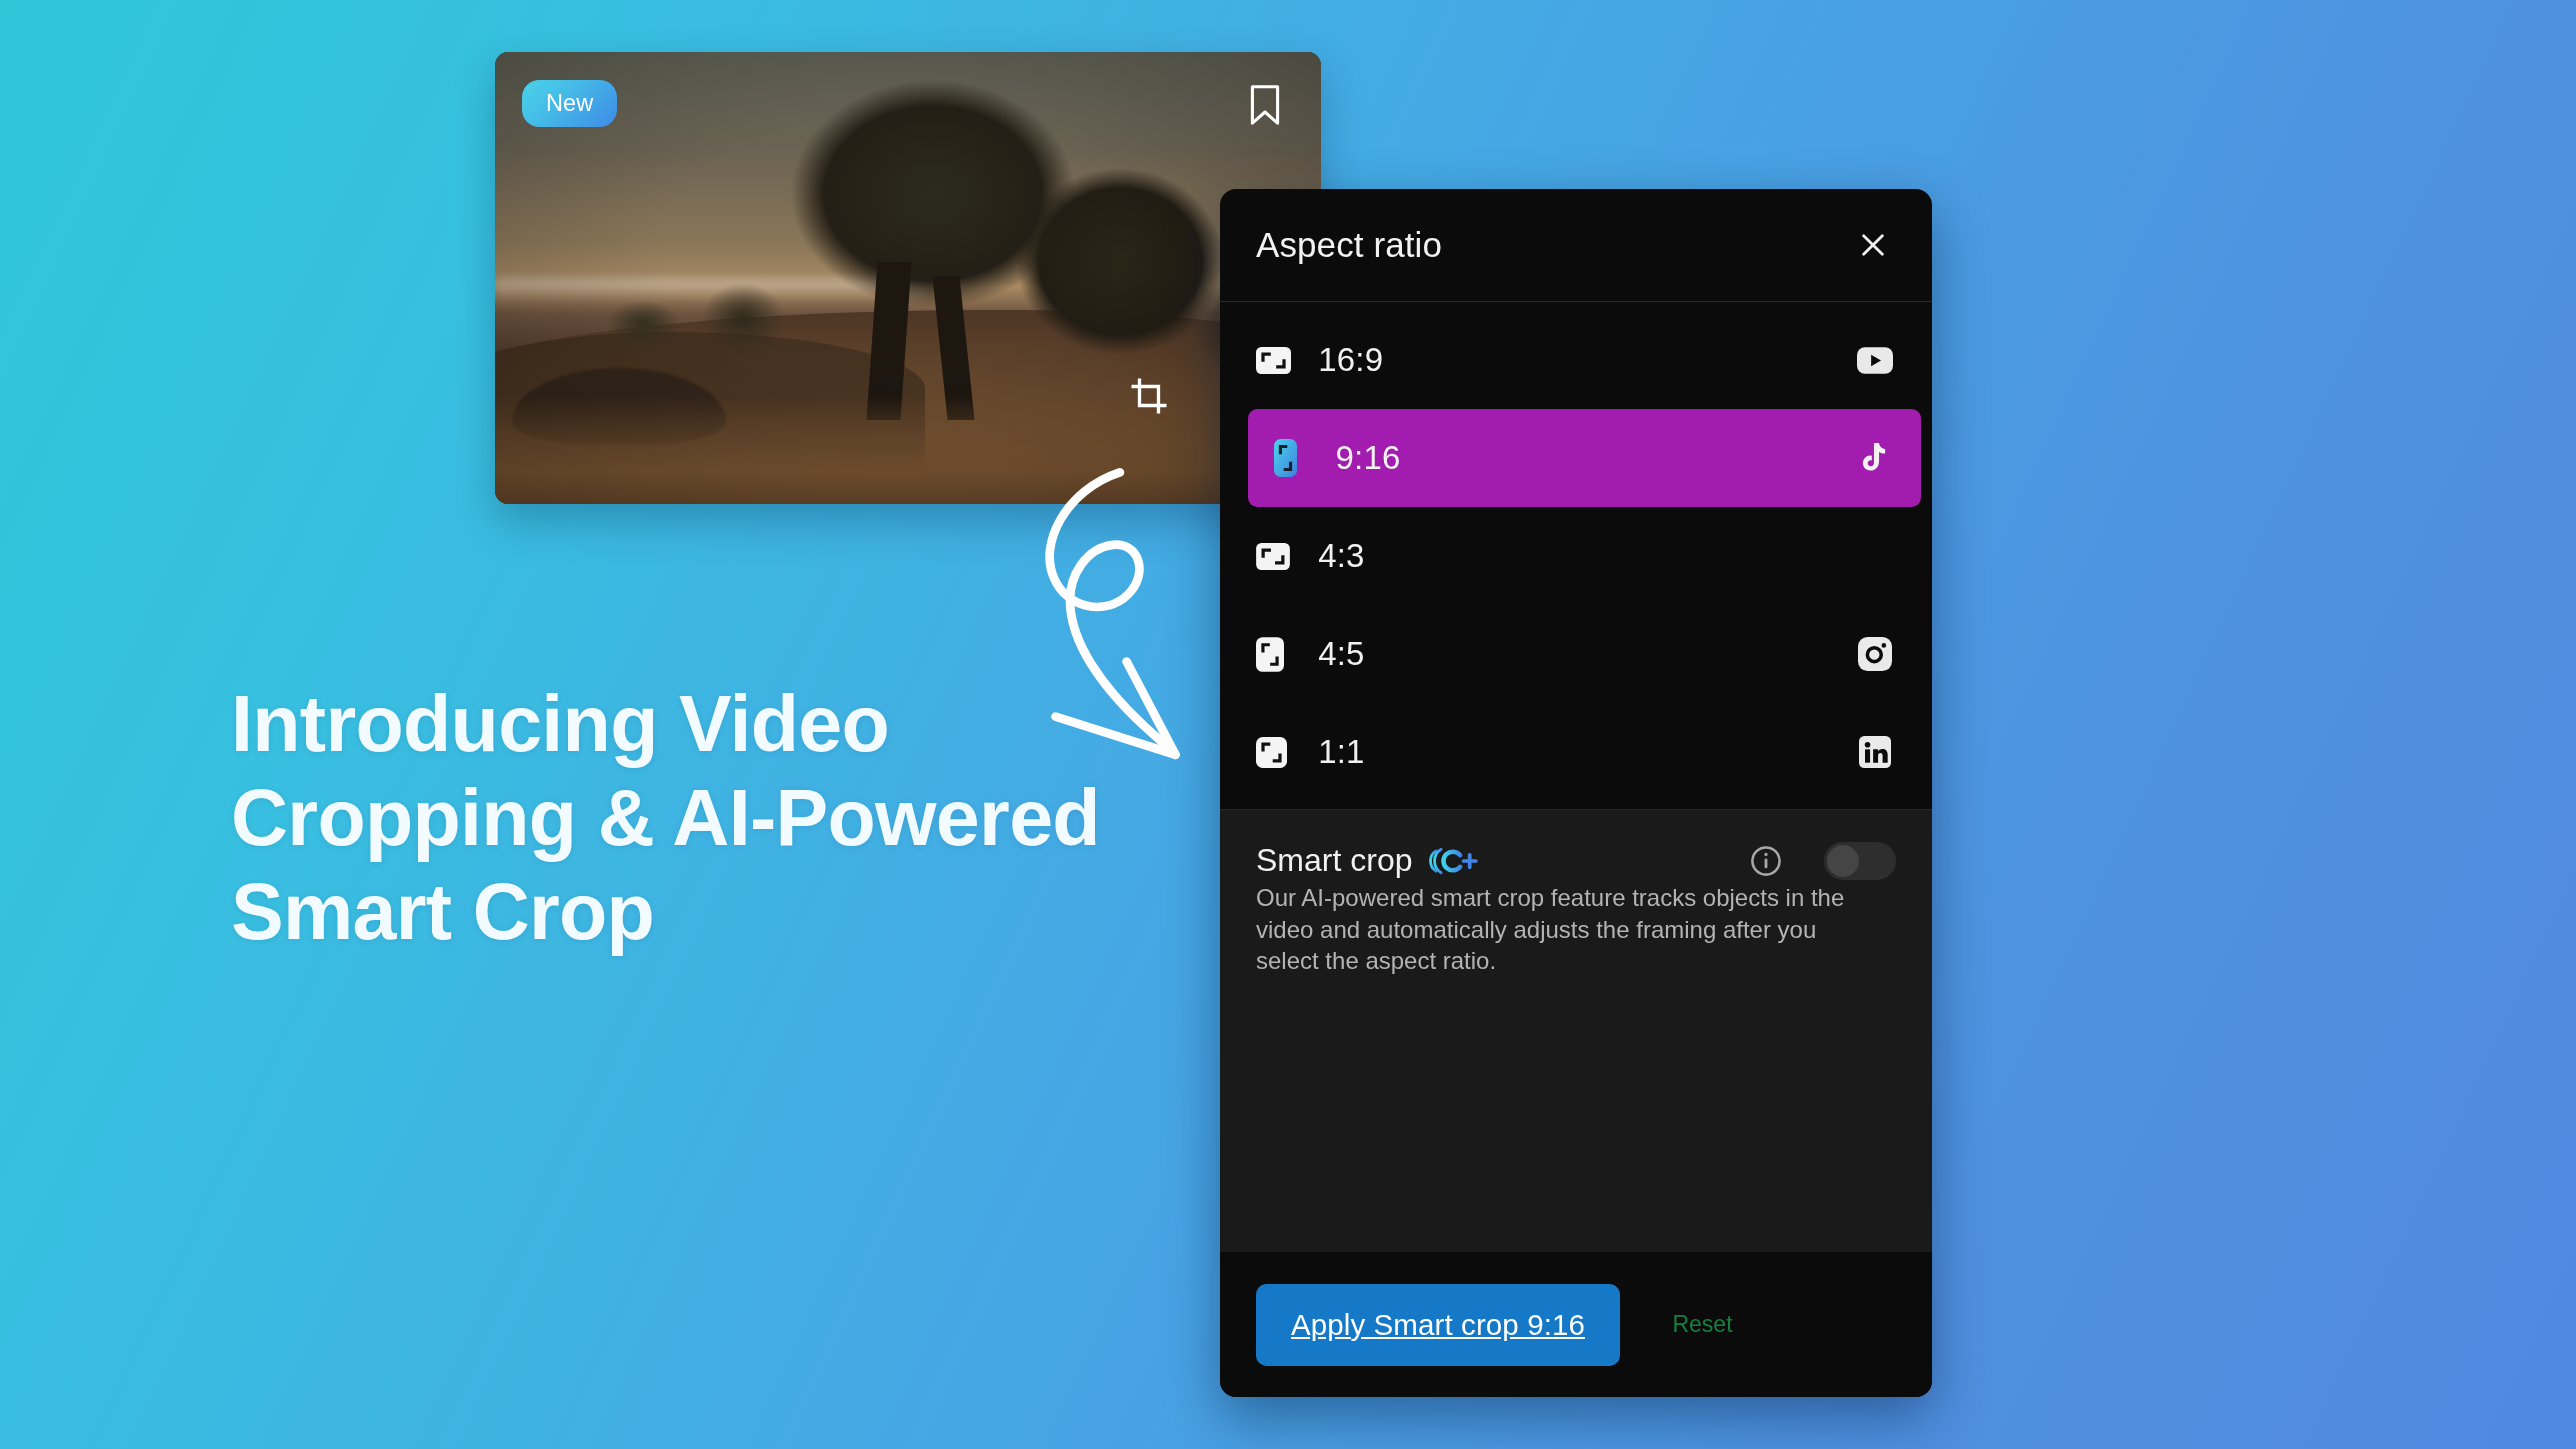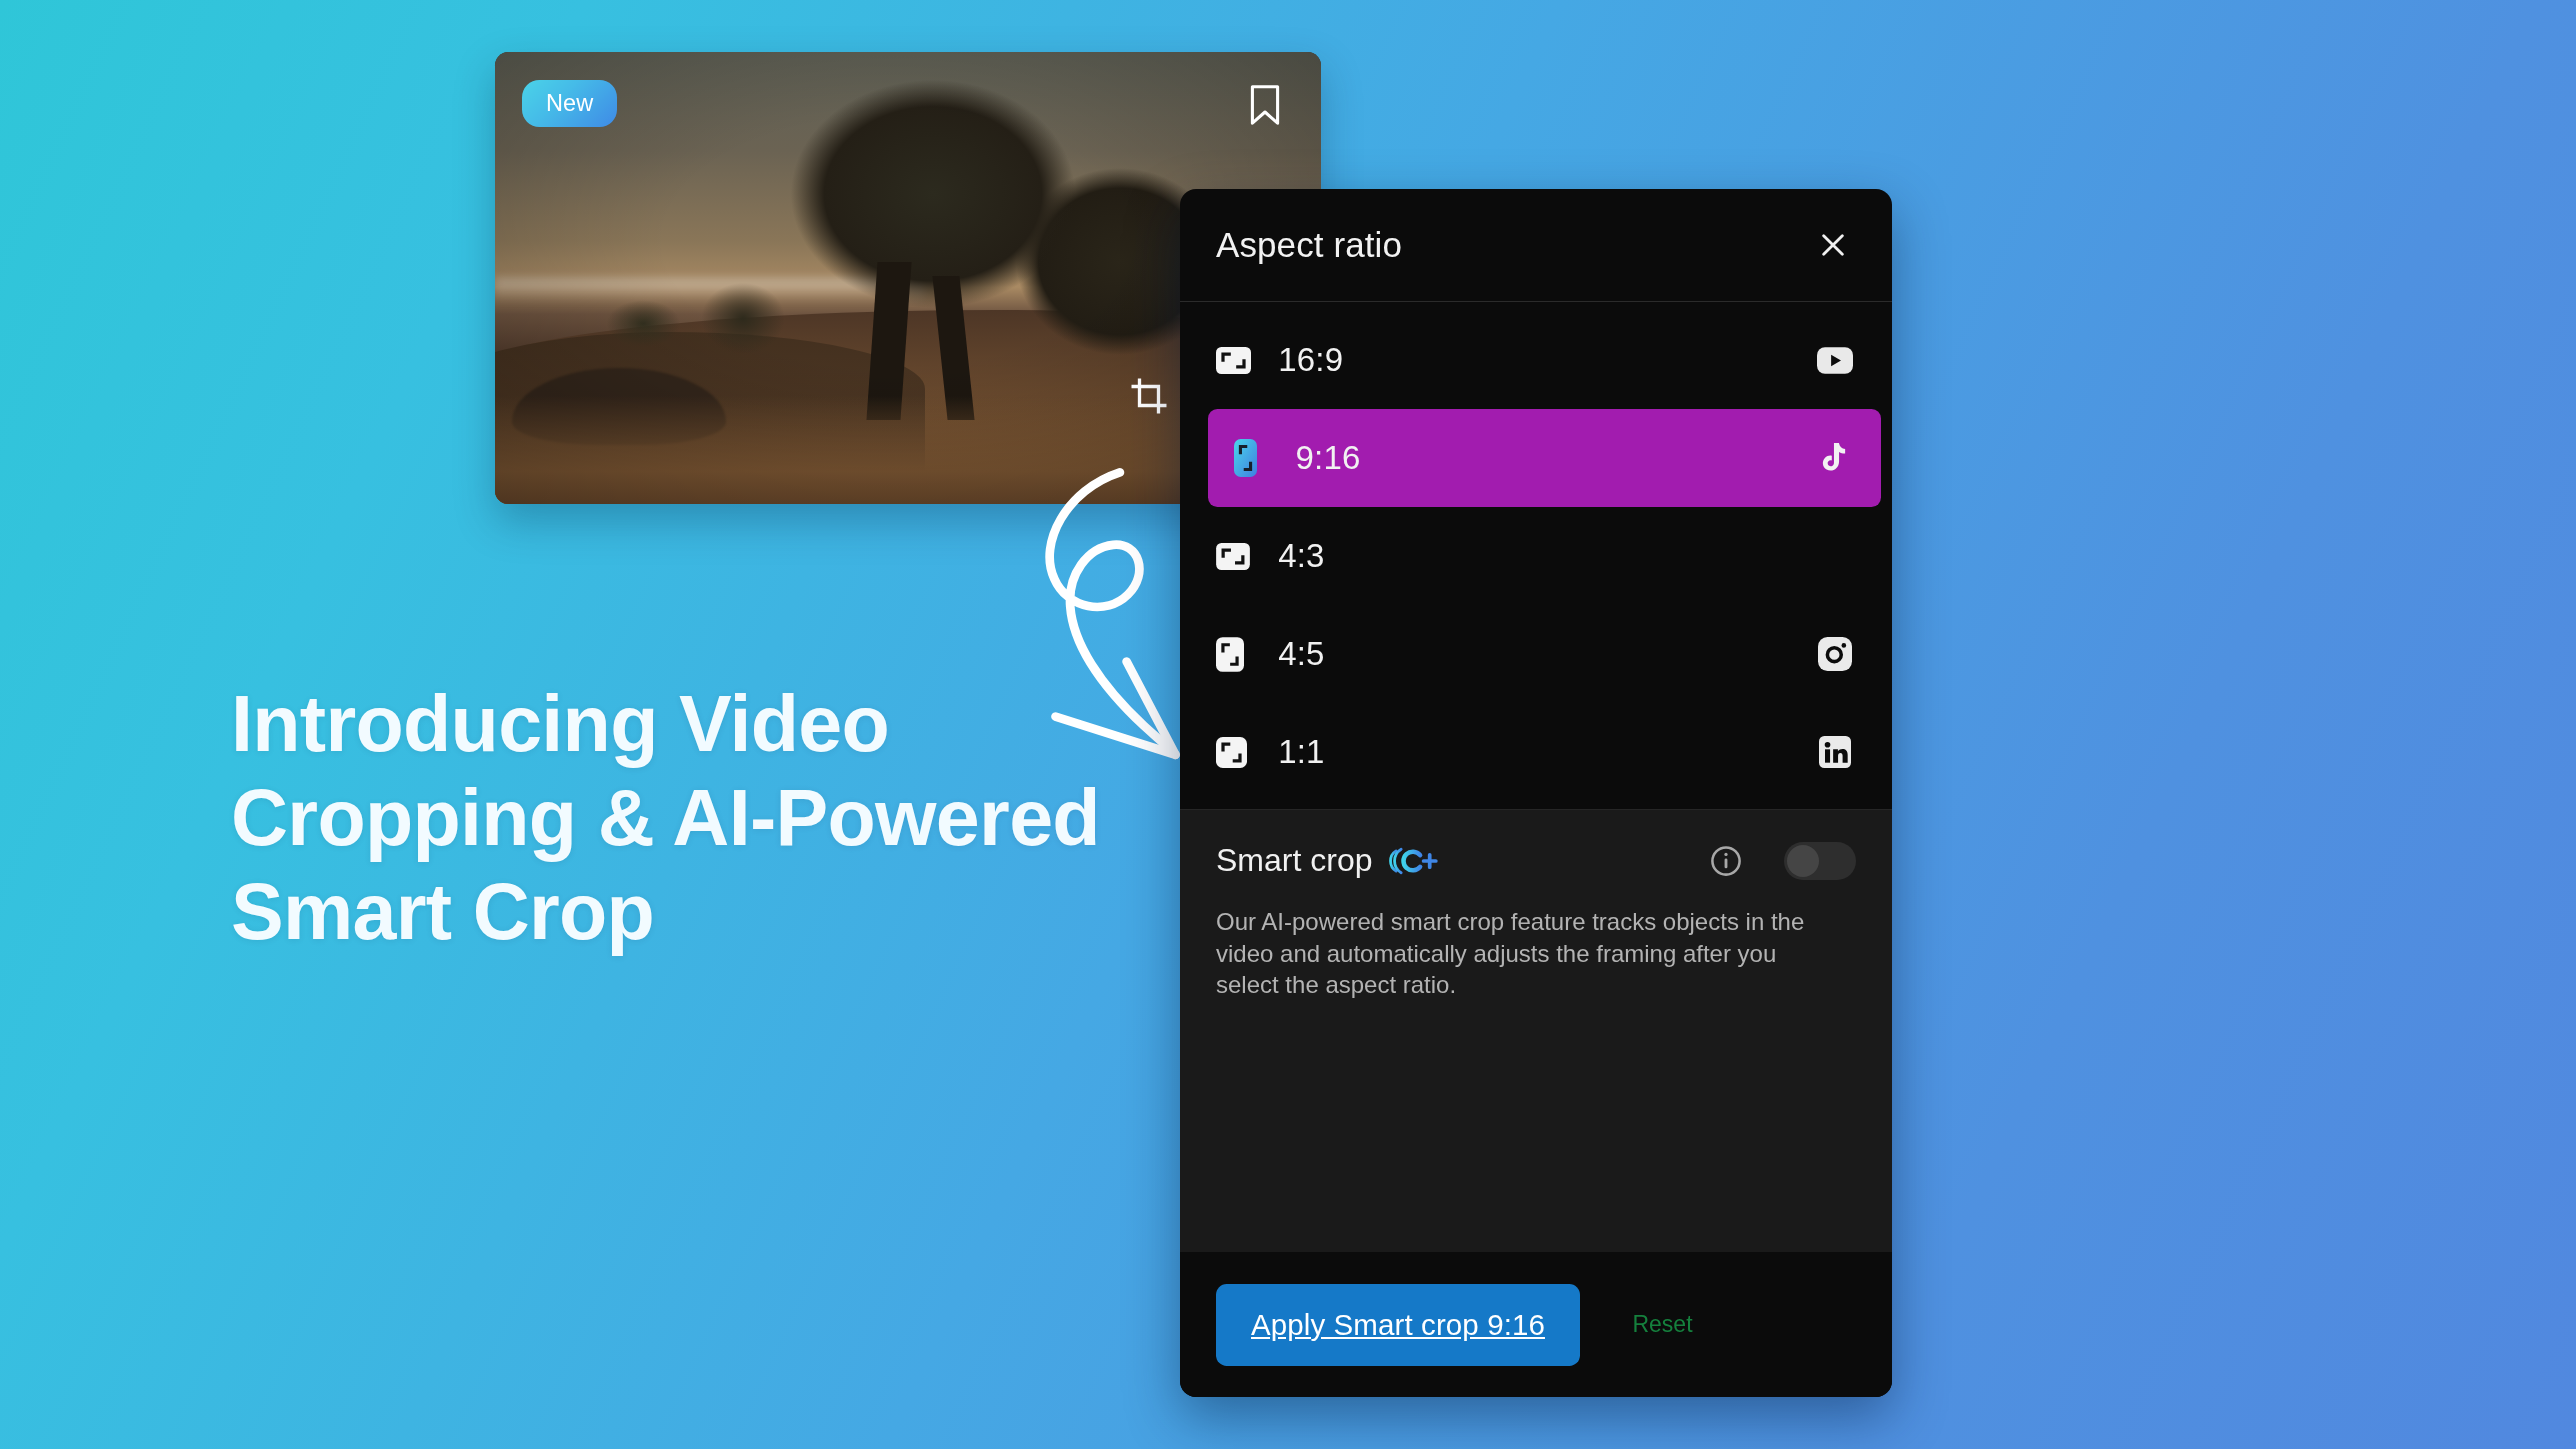--- a/index.html
+++ b/index.html
@@ -103,21 +103,21 @@
     position:absolute; left:27px; top:28px; z-index:4;
     background:linear-gradient(135deg,#4ad3e8 0%,#45bbe8 40%,#3f8ae6 100%);
     color:#fff; font-size:23.5px; padding:10px 24px; border-radius:17.4px;
     font-weight:400; letter-spacing:0.1px;
   }
   .bookmark{ position:absolute; right:39px; top:32px; z-index:4; }
   .crop-tool{ position:absolute; right:153px; bottom:87px; z-index:4; }
 
   
   .dialog{
-    position:absolute; left:1180px; top:189px; width:712px; height:1208px;
+    position:absolute; left:1220px; top:189px; width:712px; height:1208px;
     background:#0b0b0b; border-radius:16px; z-index:8;
     box-shadow:0 20px 54px rgba(0,25,60,.42);
     overflow:hidden; display:flex; flex-direction:column;
   }
   .dlg-head{
     height:113px; flex:0 0 113px; display:flex; align-items:center;
     padding:0 38px 0 36px; border-bottom:0.7px solid #2b2b2b;
   }
   .dlg-title{ color:#f2f2f2; font-size:35px; font-weight:400; flex:1; letter-spacing:0.1px;}
   .close-btn{ width:43px; height:43px; display:flex; align-items:center; justify-content:center; cursor:pointer;}
@@ -143,21 +143,21 @@
   .info-ico{ width:42px; height:42px; display:flex; align-items:center; justify-content:center; cursor:pointer;}
   .toggle{
     width:72px; height:38px; border-radius:20px; background:#2e2e2e;
     margin-left:24px; position:relative; cursor:pointer; flex:0 0 72px;
   }
   .toggle .knob{
     position:absolute; left:2.7px; top:2.7px; width:32px; height:32px;
     border-radius:50%; background:#454545;
   }
   .smart-desc{
-    color:#b3b3b3; font-size:24px; line-height:1.32; margin-top:24px; max-width:624px;
+    color:#b3b3b3; font-size:24px; line-height:1.32; max-width:624px;
   }
 
   
   .footer{
     background:#0b0b0b; height:145px; flex:0 0 145px;
     display:flex; align-items:center; padding:0 36px;
   }
   .apply-btn{
     background:#1579c8; color:#ffffff; font-size:29.5px; border:none;
     padding:0 35px; height:82px; border-radius:10.7px; cursor:pointer;

